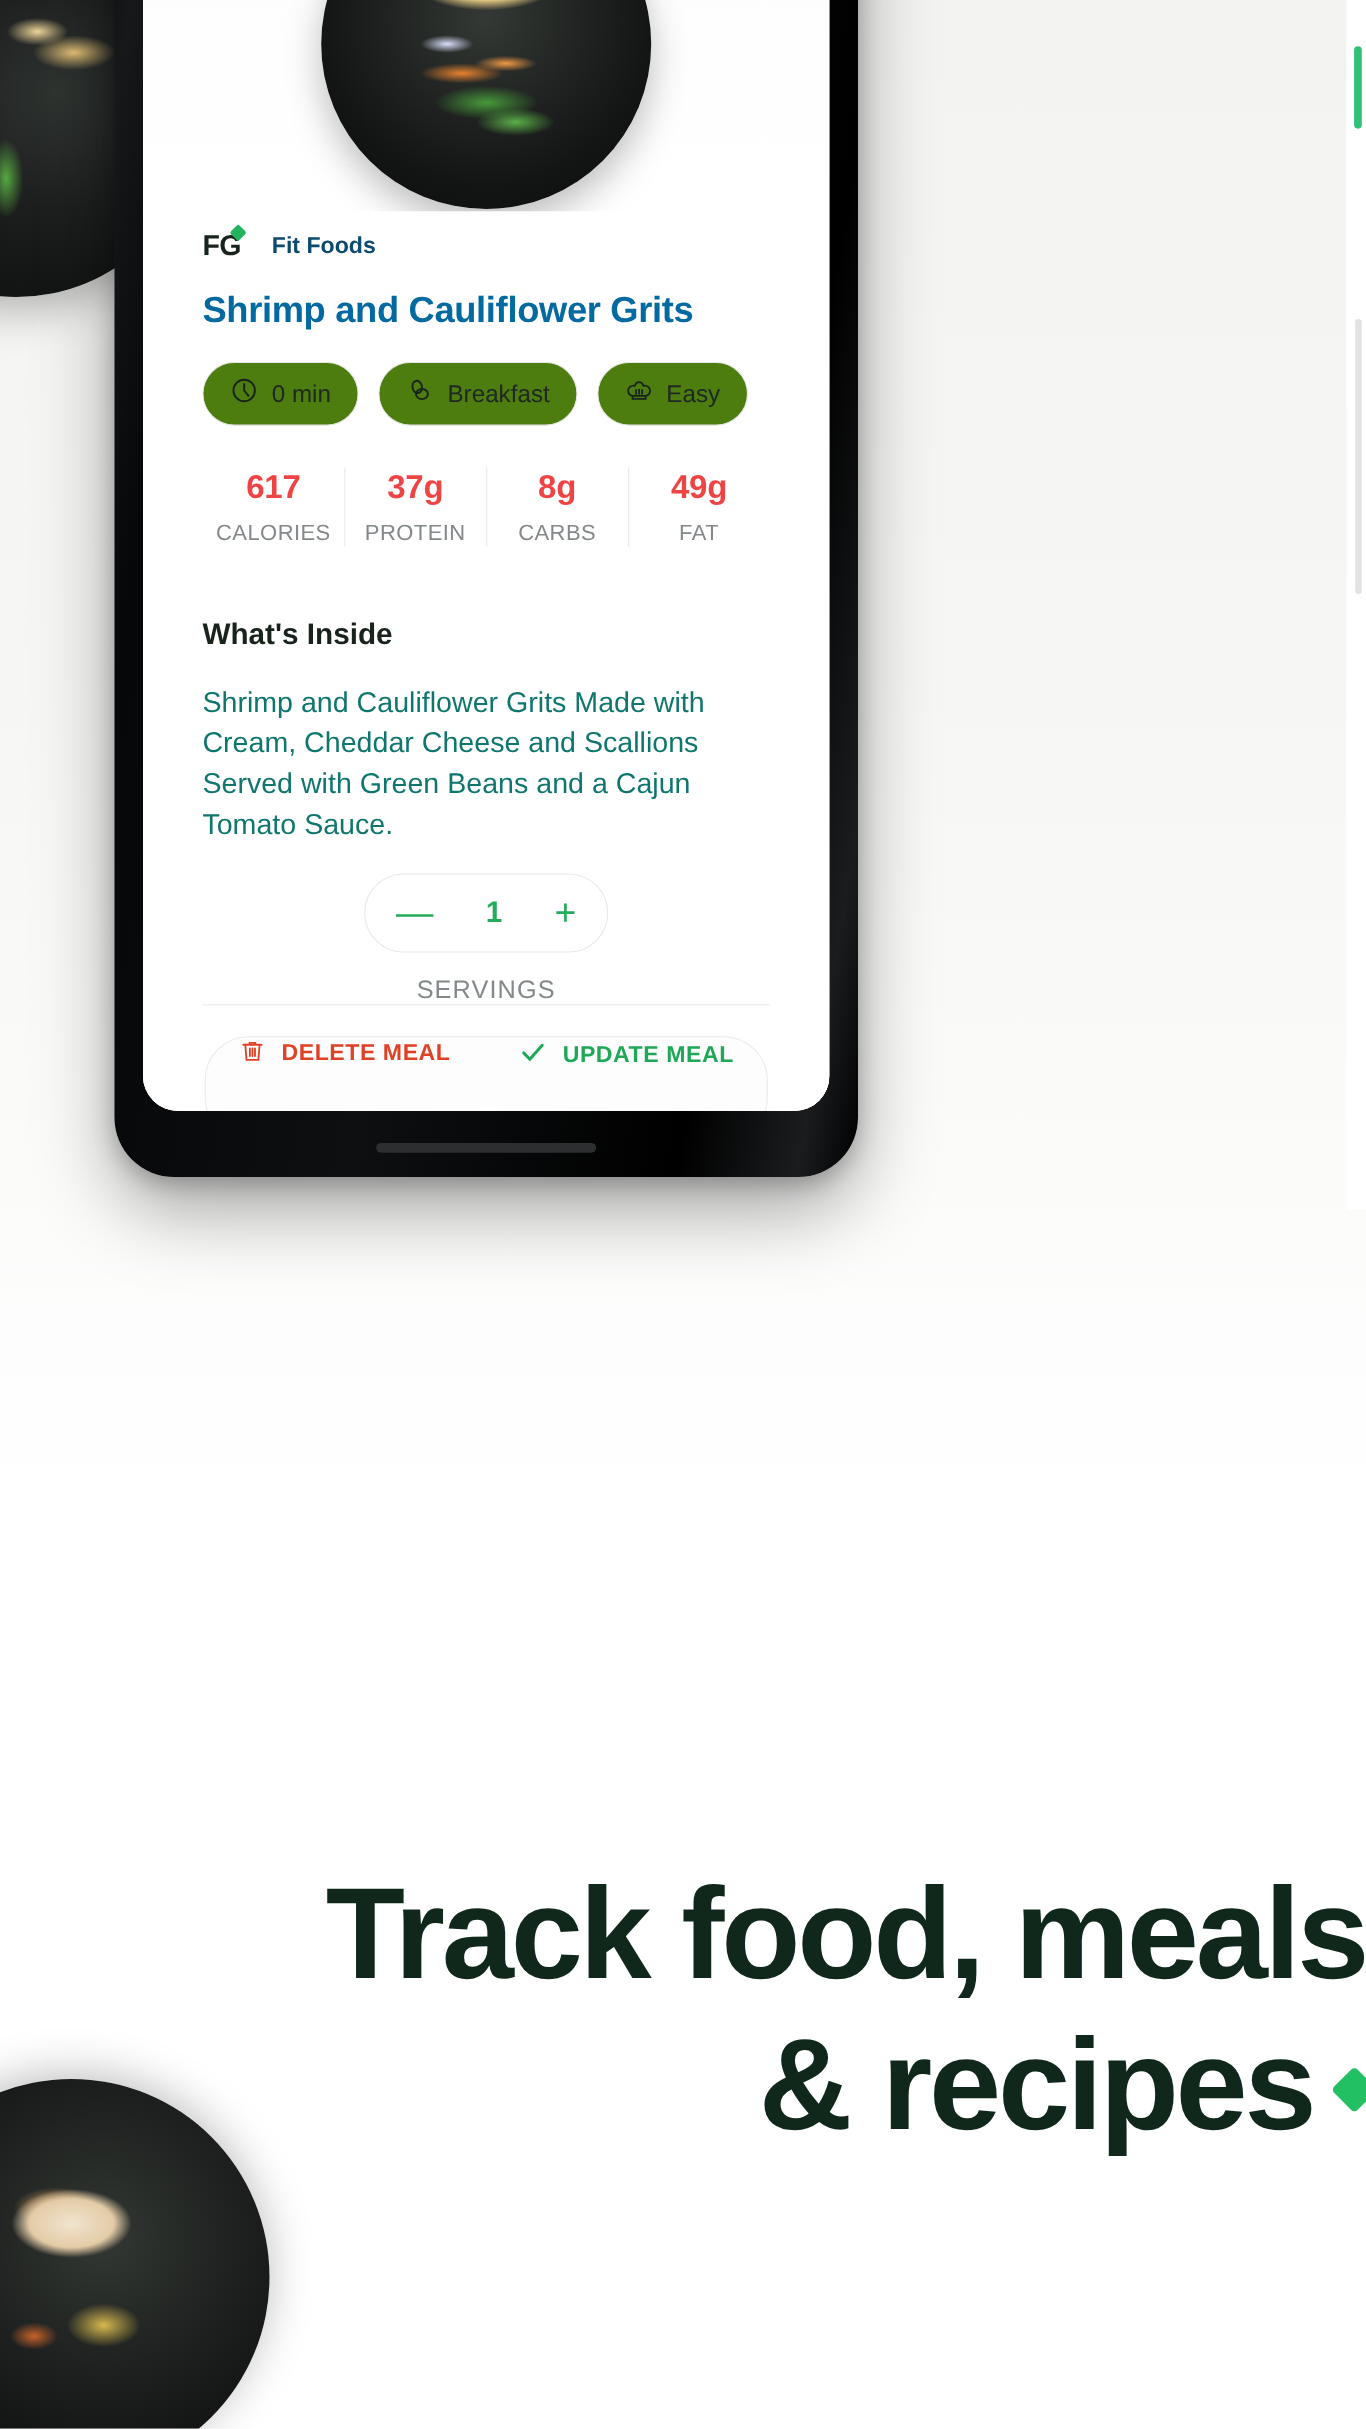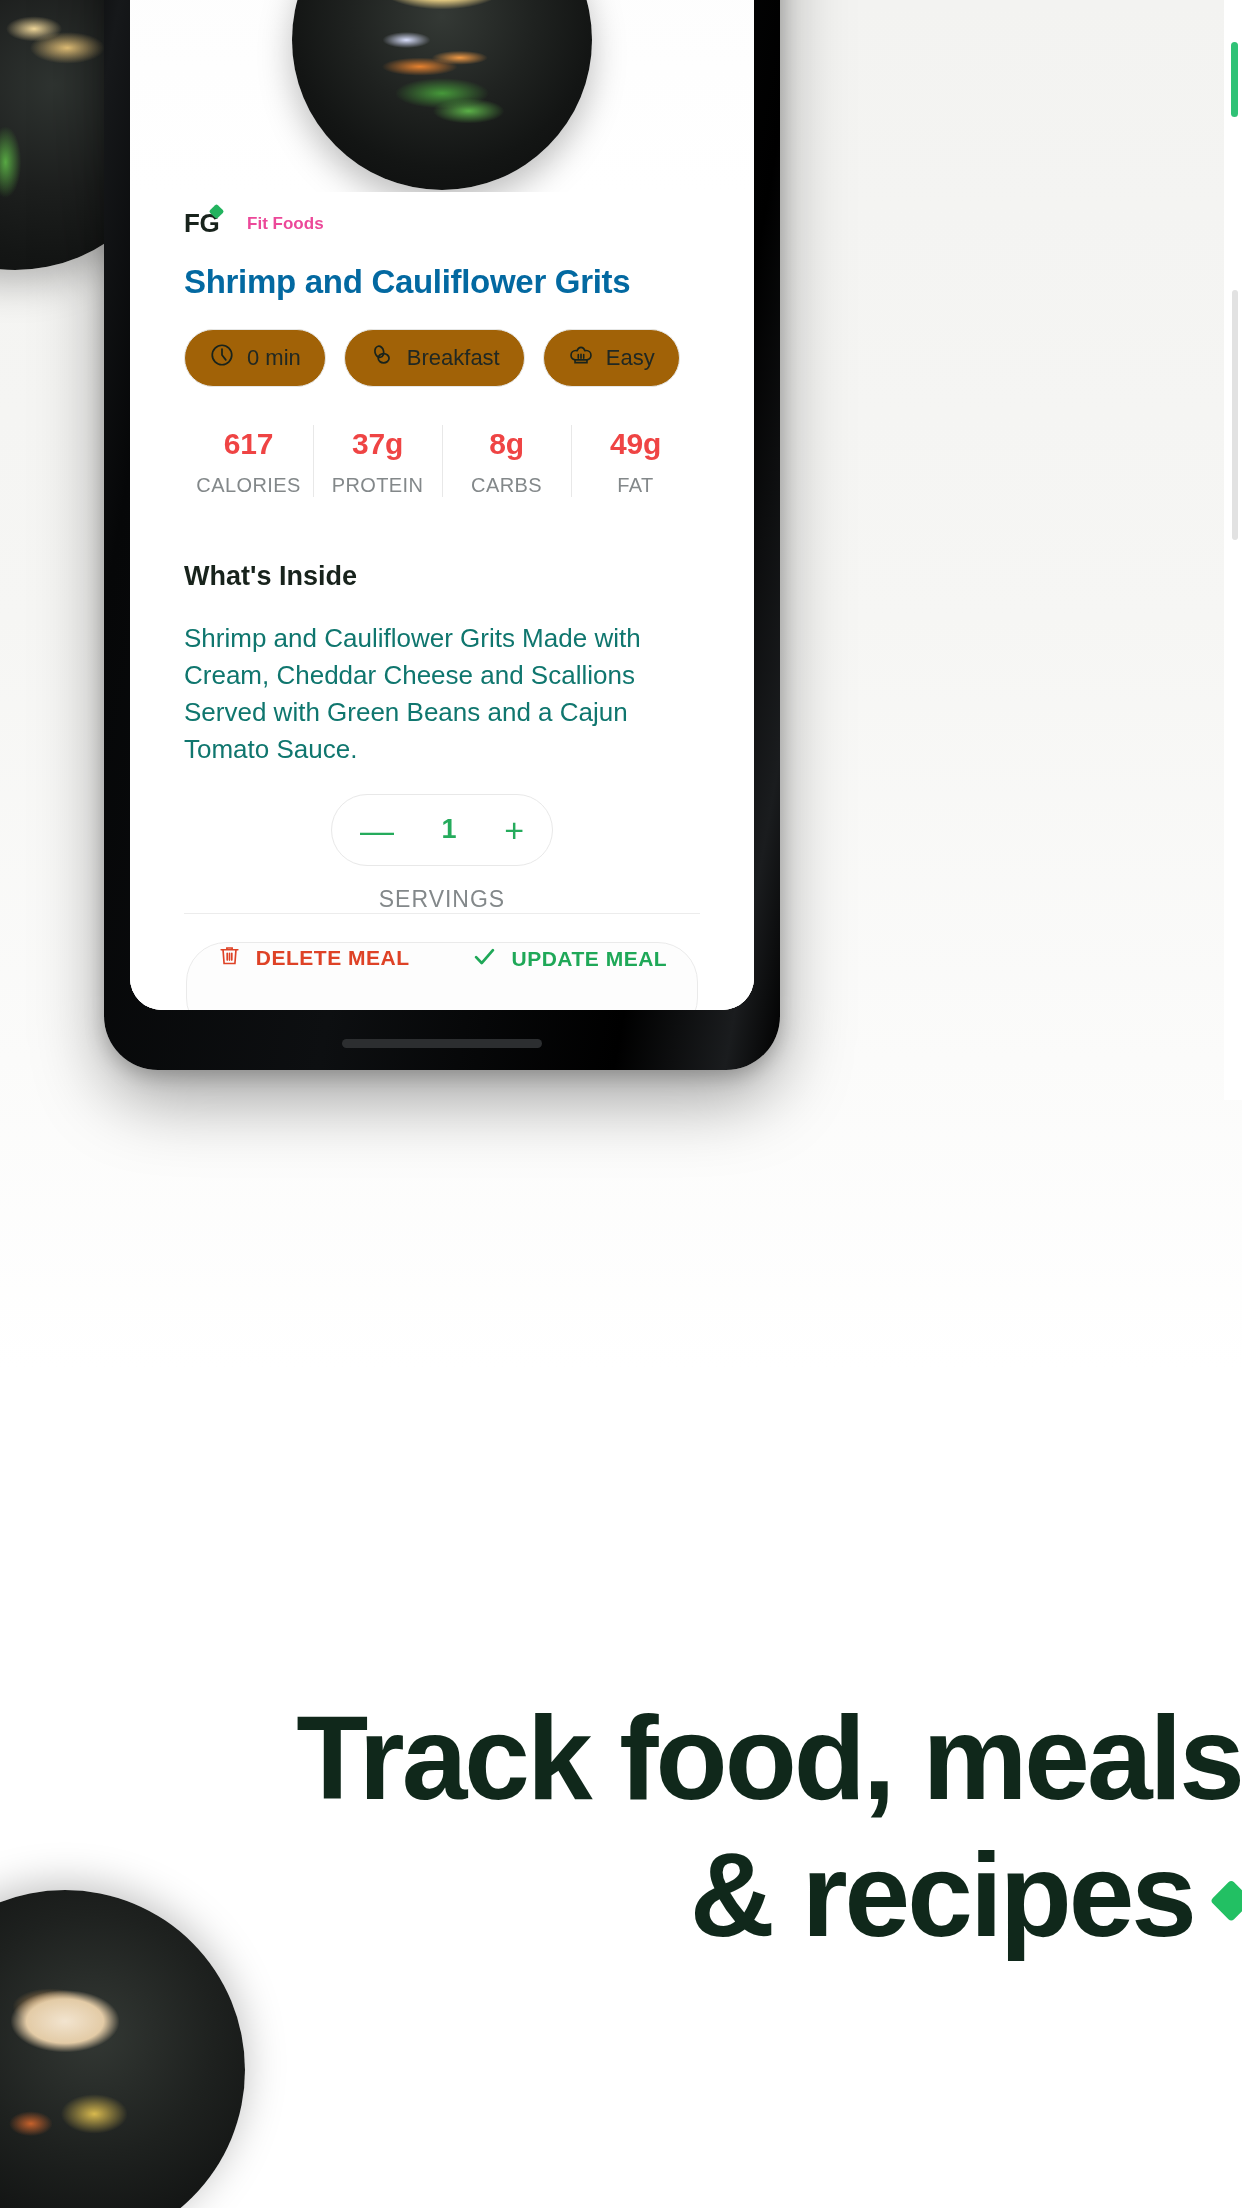--- a/index.html
+++ b/index.html
@@ -185,23 +185,23 @@
     position: absolute;
     right: -3px;
     top: -2px;
     width: 11px;
     height: 11px;
     background: #22b35e;
     transform: rotate(45deg);
     border-radius: 2px;
   }
   .brand-name {
-    font-size: 17px;
-    font-weight: 700;
-    color: #ec4899;
+    font-size: 21px;
+    font-weight: 700;
+    color: #0c4a6e;
   }
 
   .meal-title {
     margin-top: 24px;
     font-size: 33px;
     font-weight: 700;
     color: #0369a1;
     letter-spacing: -0.3px;
   }
 
@@ -212,21 +212,21 @@
     margin-top: 28px;
   }
   .chip {
     display: inline-flex;
     align-items: center;
     gap: 12px;
     height: 58px;
     padding: 0 24px;
     border: 1.5px solid #e6e7e6;
     border-radius: 29px;
-    background: #a16207;
+    background: #4d7c0f;
     font-size: 22px;
     color: #202823;
     white-space: nowrap;
   }
   .chip svg { flex: none; }
 
   
   .nutrition {
     display: flex;
     margin-top: 36px;

